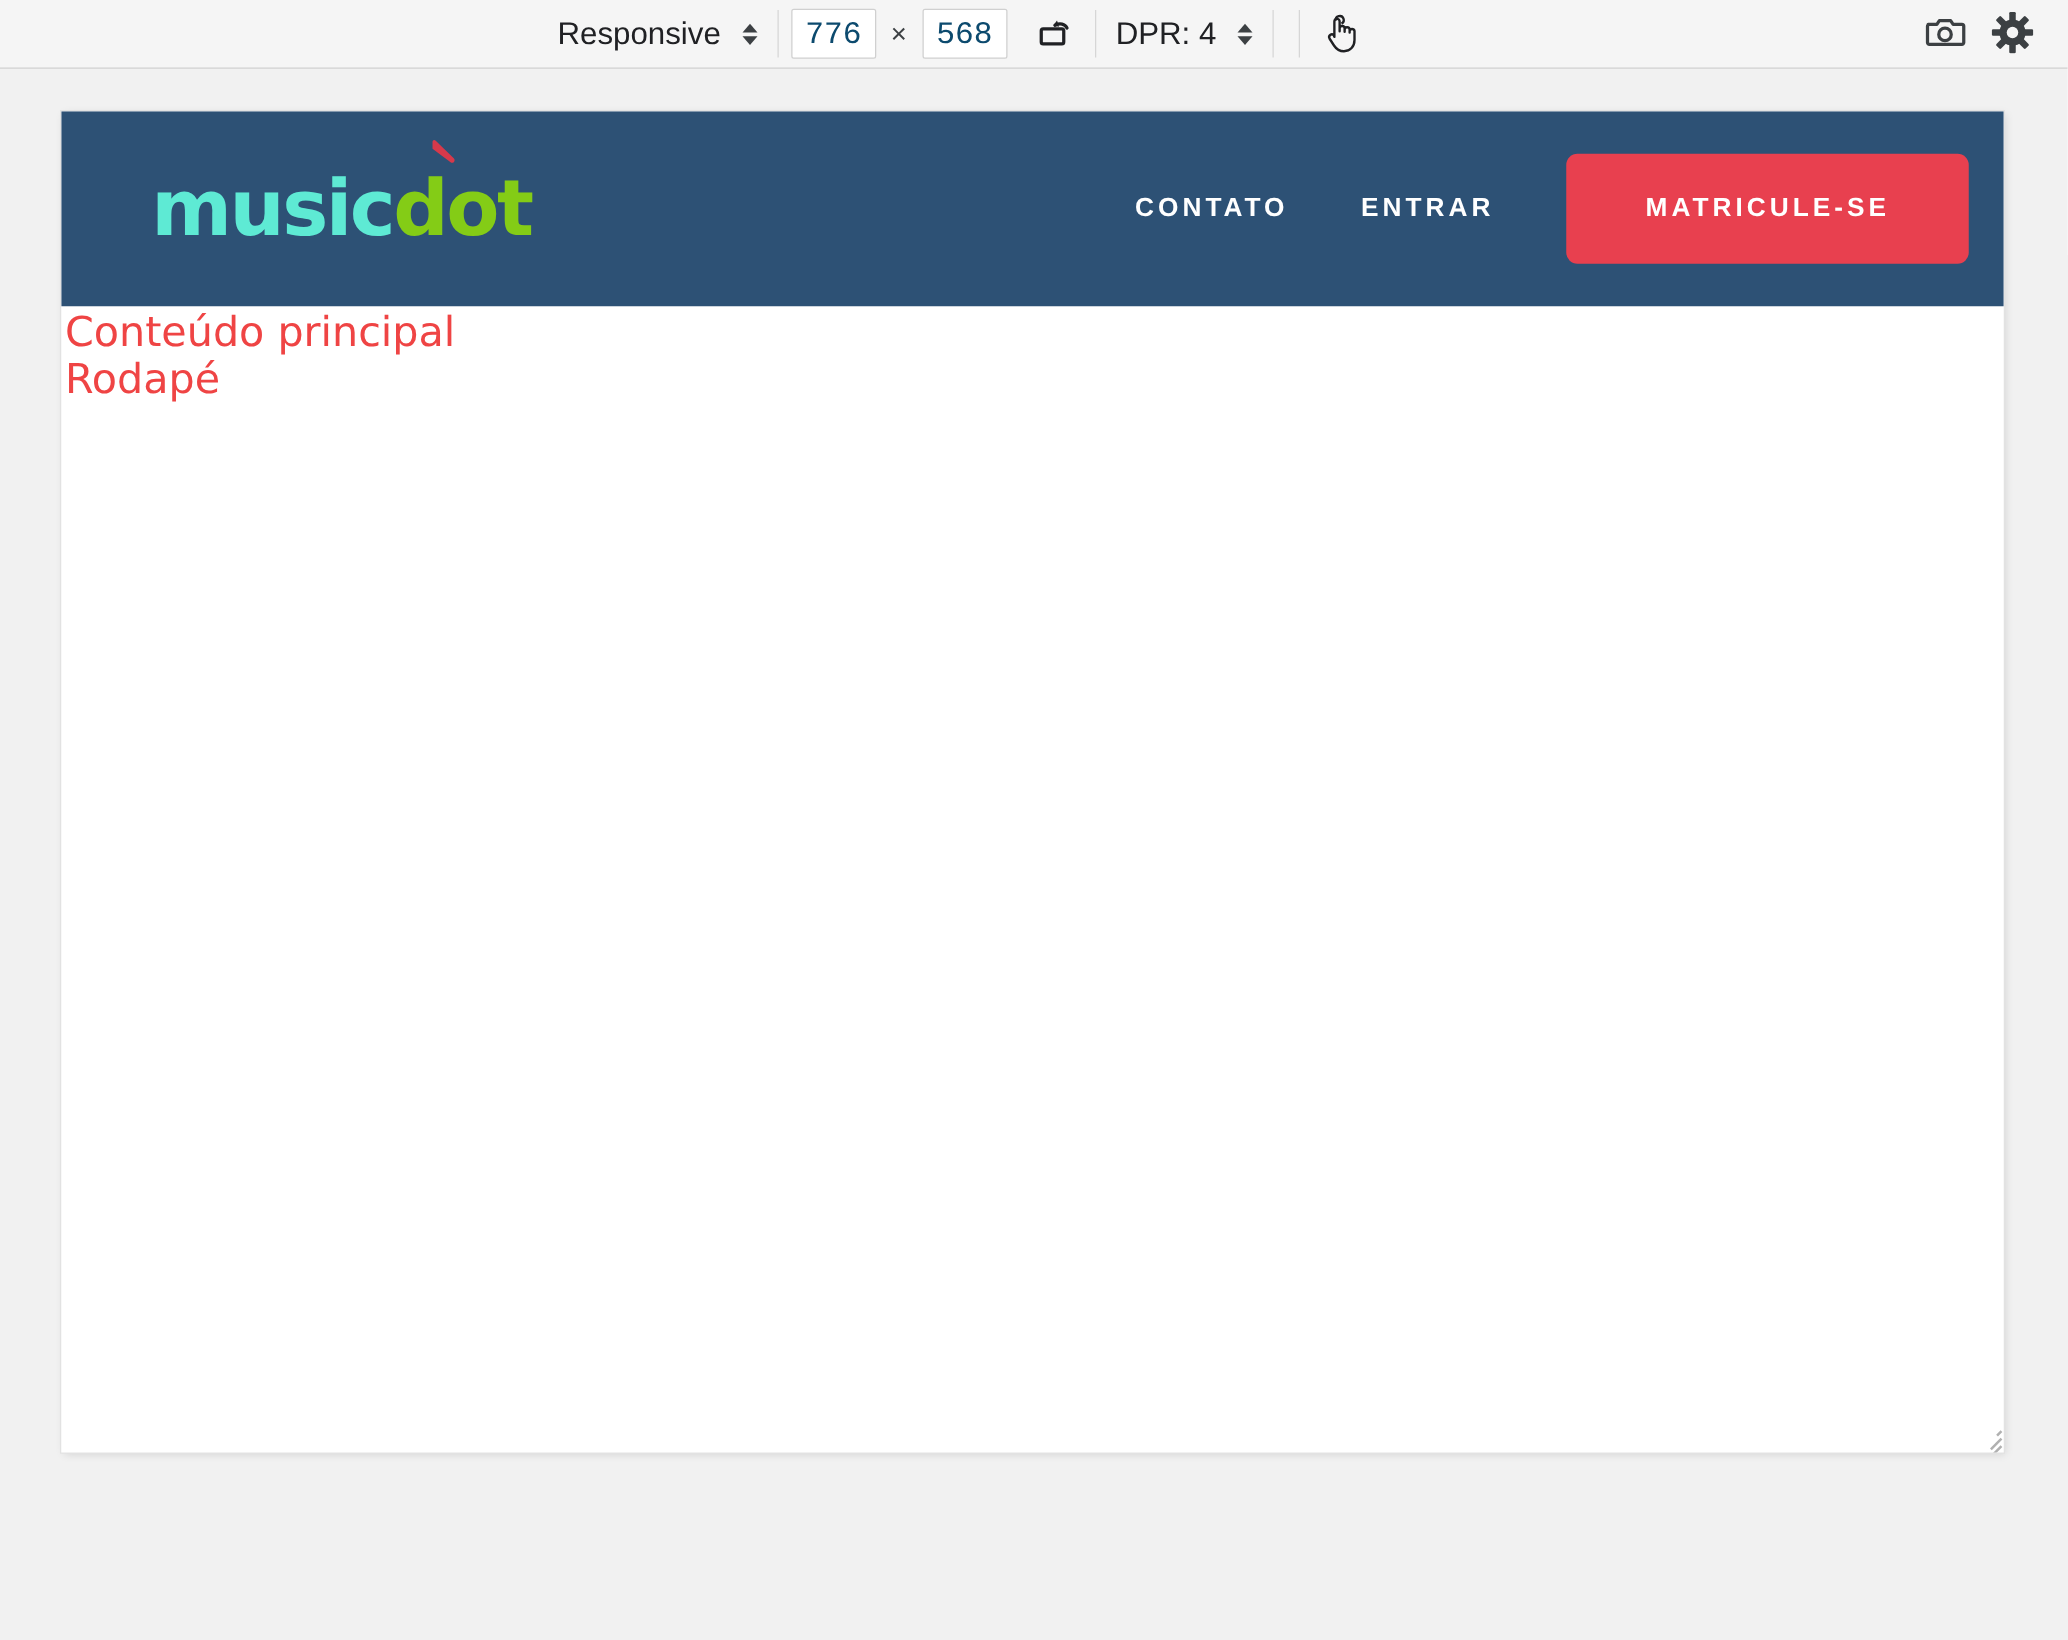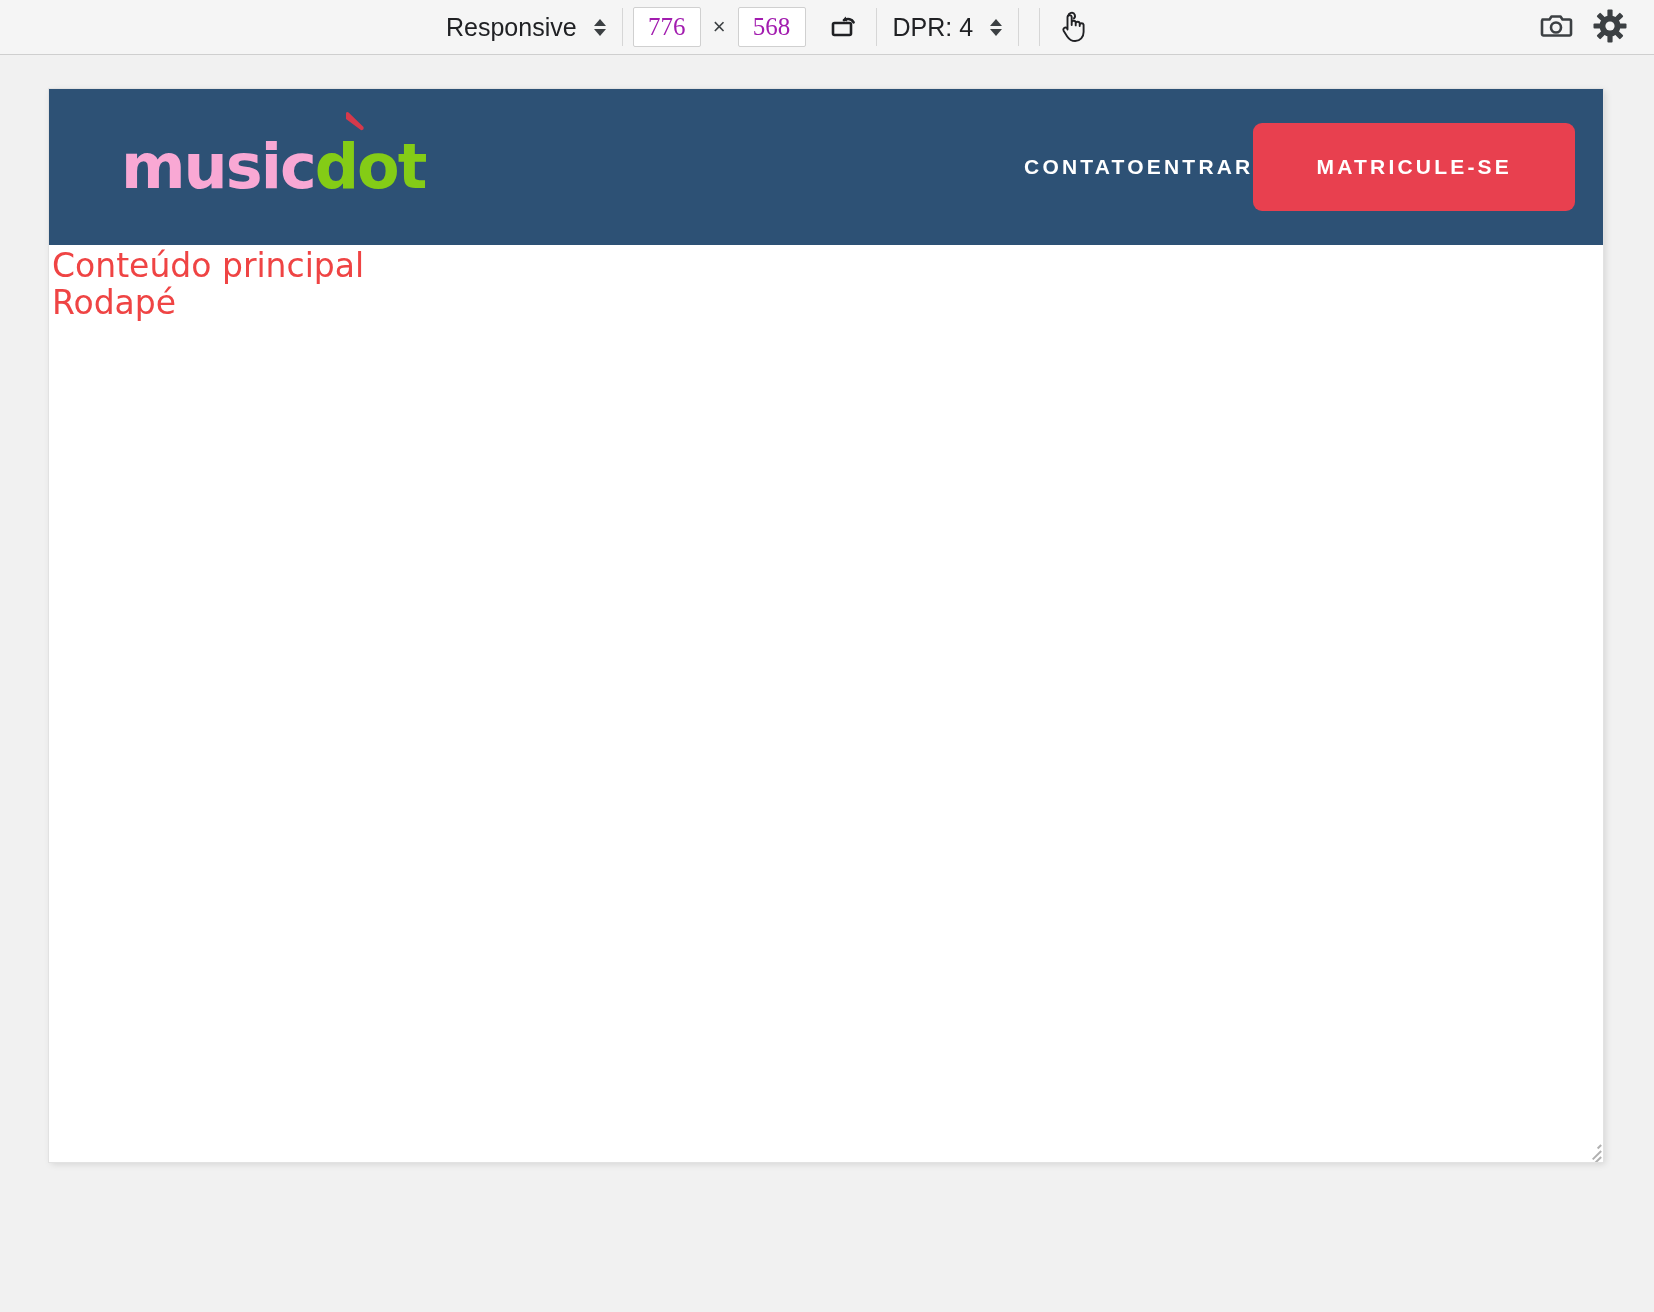--- a/index.html
+++ b/index.html
@@ -57,22 +57,22 @@
   }
   .tri-up { border-bottom: 7px solid #3c4043; }
   .tri-dn { border-top: 7px solid #3c4043; }
 
   .dim-input {
     width: 68px; height: 40px;
     border: 1px solid #d0d0d0;
     background: #fff;
     border-radius: 2px;
     font-size: 25px;
-    font-family: Liberation Serif, serif;
-    color: #a21caf;
+    font-family: Liberation Mono, monospace;
+    color: #0c4a6e;
     text-align: center;
     padding: 0;
     outline: none;
   }
   .dim-x {
     font-size: 22px;
     color: #3c4043;
     margin: 0 12px;
   }
   .icon-btn {
@@ -142,38 +142,39 @@
     user-select: none;
     cursor: pointer;
   }
   .logo-word {
     font-family: "DejaVu Sans", sans-serif;
     font-size: 62px;
     font-weight: 700;
     letter-spacing: -2px;
     line-height: 1;
   }
-  .logo-music { color: #f9a8d4; }
+  .logo-music { color: #5eead4; }
   .logo-dot-wrap {
     position: relative;
     display: inline-block;
     color: #84cc16;
   }
   .note-flag {
     position: absolute;
     left: 26px;
     top: -35px;
     width: 30px;
     height: 42px;
     pointer-events: none;
   }
   #site-nav {
     margin-left: auto;
     display: flex;
     align-items: center;
+    gap: 58px;
   }
   .nav-link {
     color: #ffffff;
     font-size: 21px;
     font-weight: 700;
     letter-spacing: 3.2px;
     text-decoration: none;
     cursor: pointer;
     white-space: nowrap;
   }

